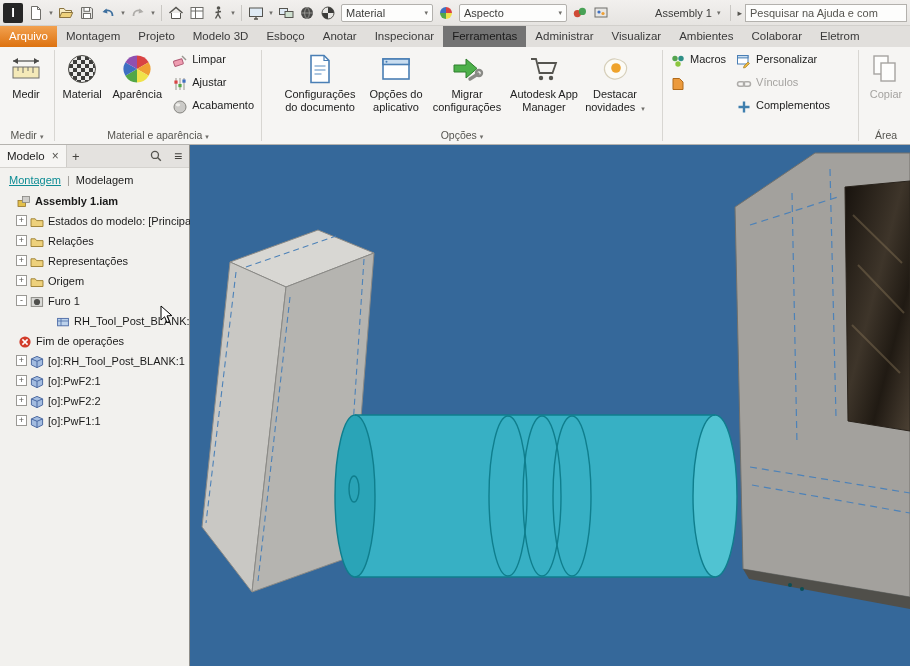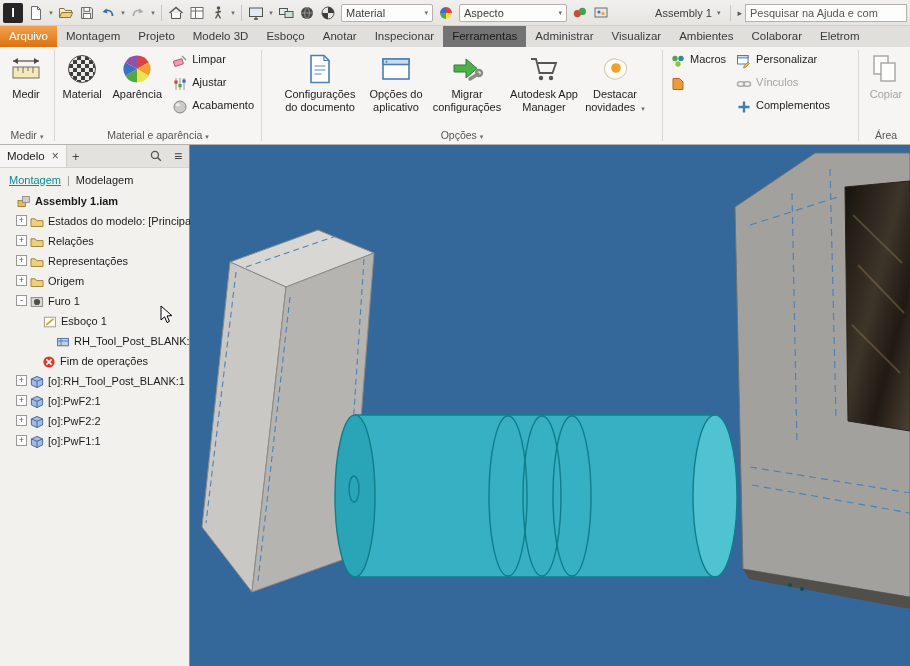--- a/index.html
+++ b/index.html
@@ -460,41 +460,31 @@
       <div class="trow" style="padding-left: 16px;">
         <span class="texp boxed">-</span>
         <span class="tico">
           <svg viewBox="0 0 14 14" width="14" height="14">
             <rect x="1.2" y="2.6" width="11.4" height="8.8" fill="#d9d9d6" stroke="#85847f" stroke-width="0.9"></rect>
             <ellipse cx="7" cy="7" rx="3.1" ry="3.1" fill="#4f4f4c"></ellipse>
           </svg>
         </span>
         <span class="tlbl">Furo 1</span>
       </div>
-      <div class="trow" style="padding-left: 29px;">
-        <span class="texp"></span>
-        <span class="tico">
-          <svg viewBox="0 0 14 14" width="14" height="14">
-            <rect x="1.4" y="2.2" width="11" height="9.6" fill="#fcfbf2" stroke="#98968f" stroke-width="0.9"></rect>
-            <path d="M3.2 9.8 L10.4 3.8" stroke="#cf9c2c" stroke-width="1.5"></path>
-          </svg>
-        </span>
-        <span class="tlbl">Esboço 1</span>
-      </div>
       <div class="trow" style="padding-left: 42px;">
         <span class="texp"></span>
         <span class="tico">
           <svg viewBox="0 0 14 14" width="14" height="14">
             <rect x="1.6" y="3.4" width="10.8" height="7.4" fill="#bcd2ec" stroke="#4a69a5" stroke-width="0.9"></rect>
             <path d="M1.6 6 h10.8 M5 3.4 V10.8" stroke="#4a69a5" stroke-width="0.8" fill="none"></path>
           </svg>
         </span>
         <span class="tlbl">RH_Tool_Post_BLANK:1</span>
       </div>
-      <div class="trow" style="padding-left: 28px;">
+      <div class="trow" style="padding-left: 4px;">
         <span class="texp"></span>
         <span class="tico">
           <svg viewBox="0 0 14 14" width="14" height="14">
             <circle cx="7" cy="7" r="5.6" fill="#d23c2a"></circle>
             <path d="M4.4 4.4 L9.6 9.6 M9.6 4.4 L4.4 9.6" stroke="#fff" stroke-width="1.5"></path>
           </svg>
         </span>
         <span class="tlbl">Fim de operações</span>
       </div>
       <div class="trow" style="padding-left: 16px;">

